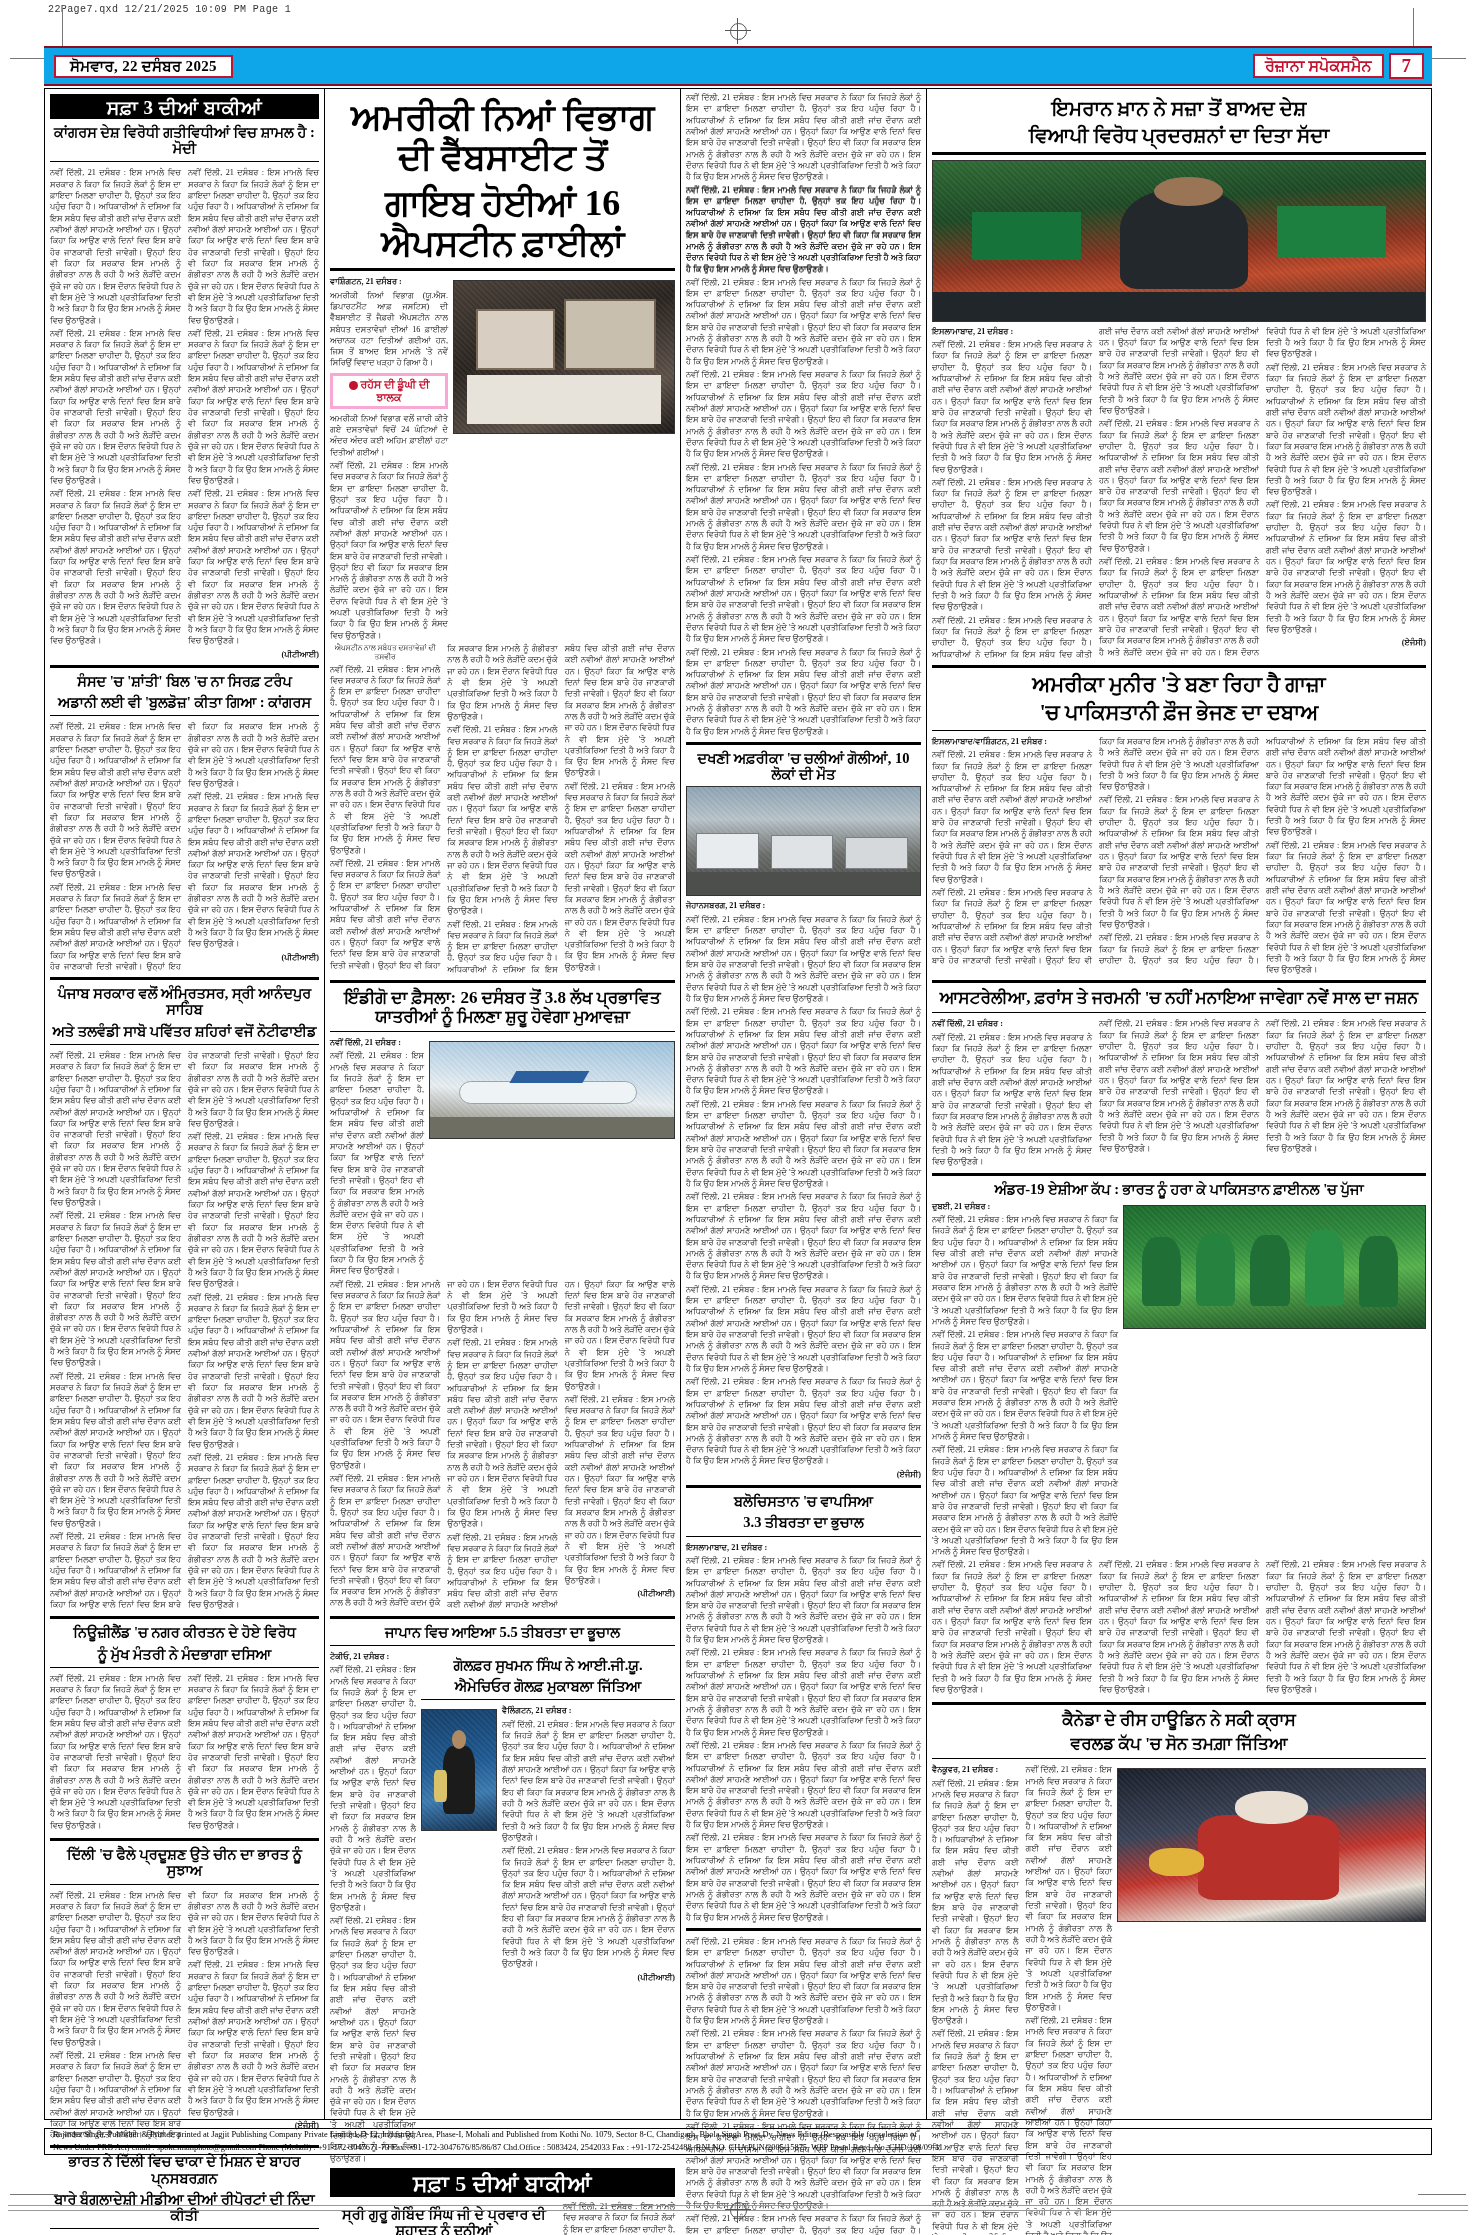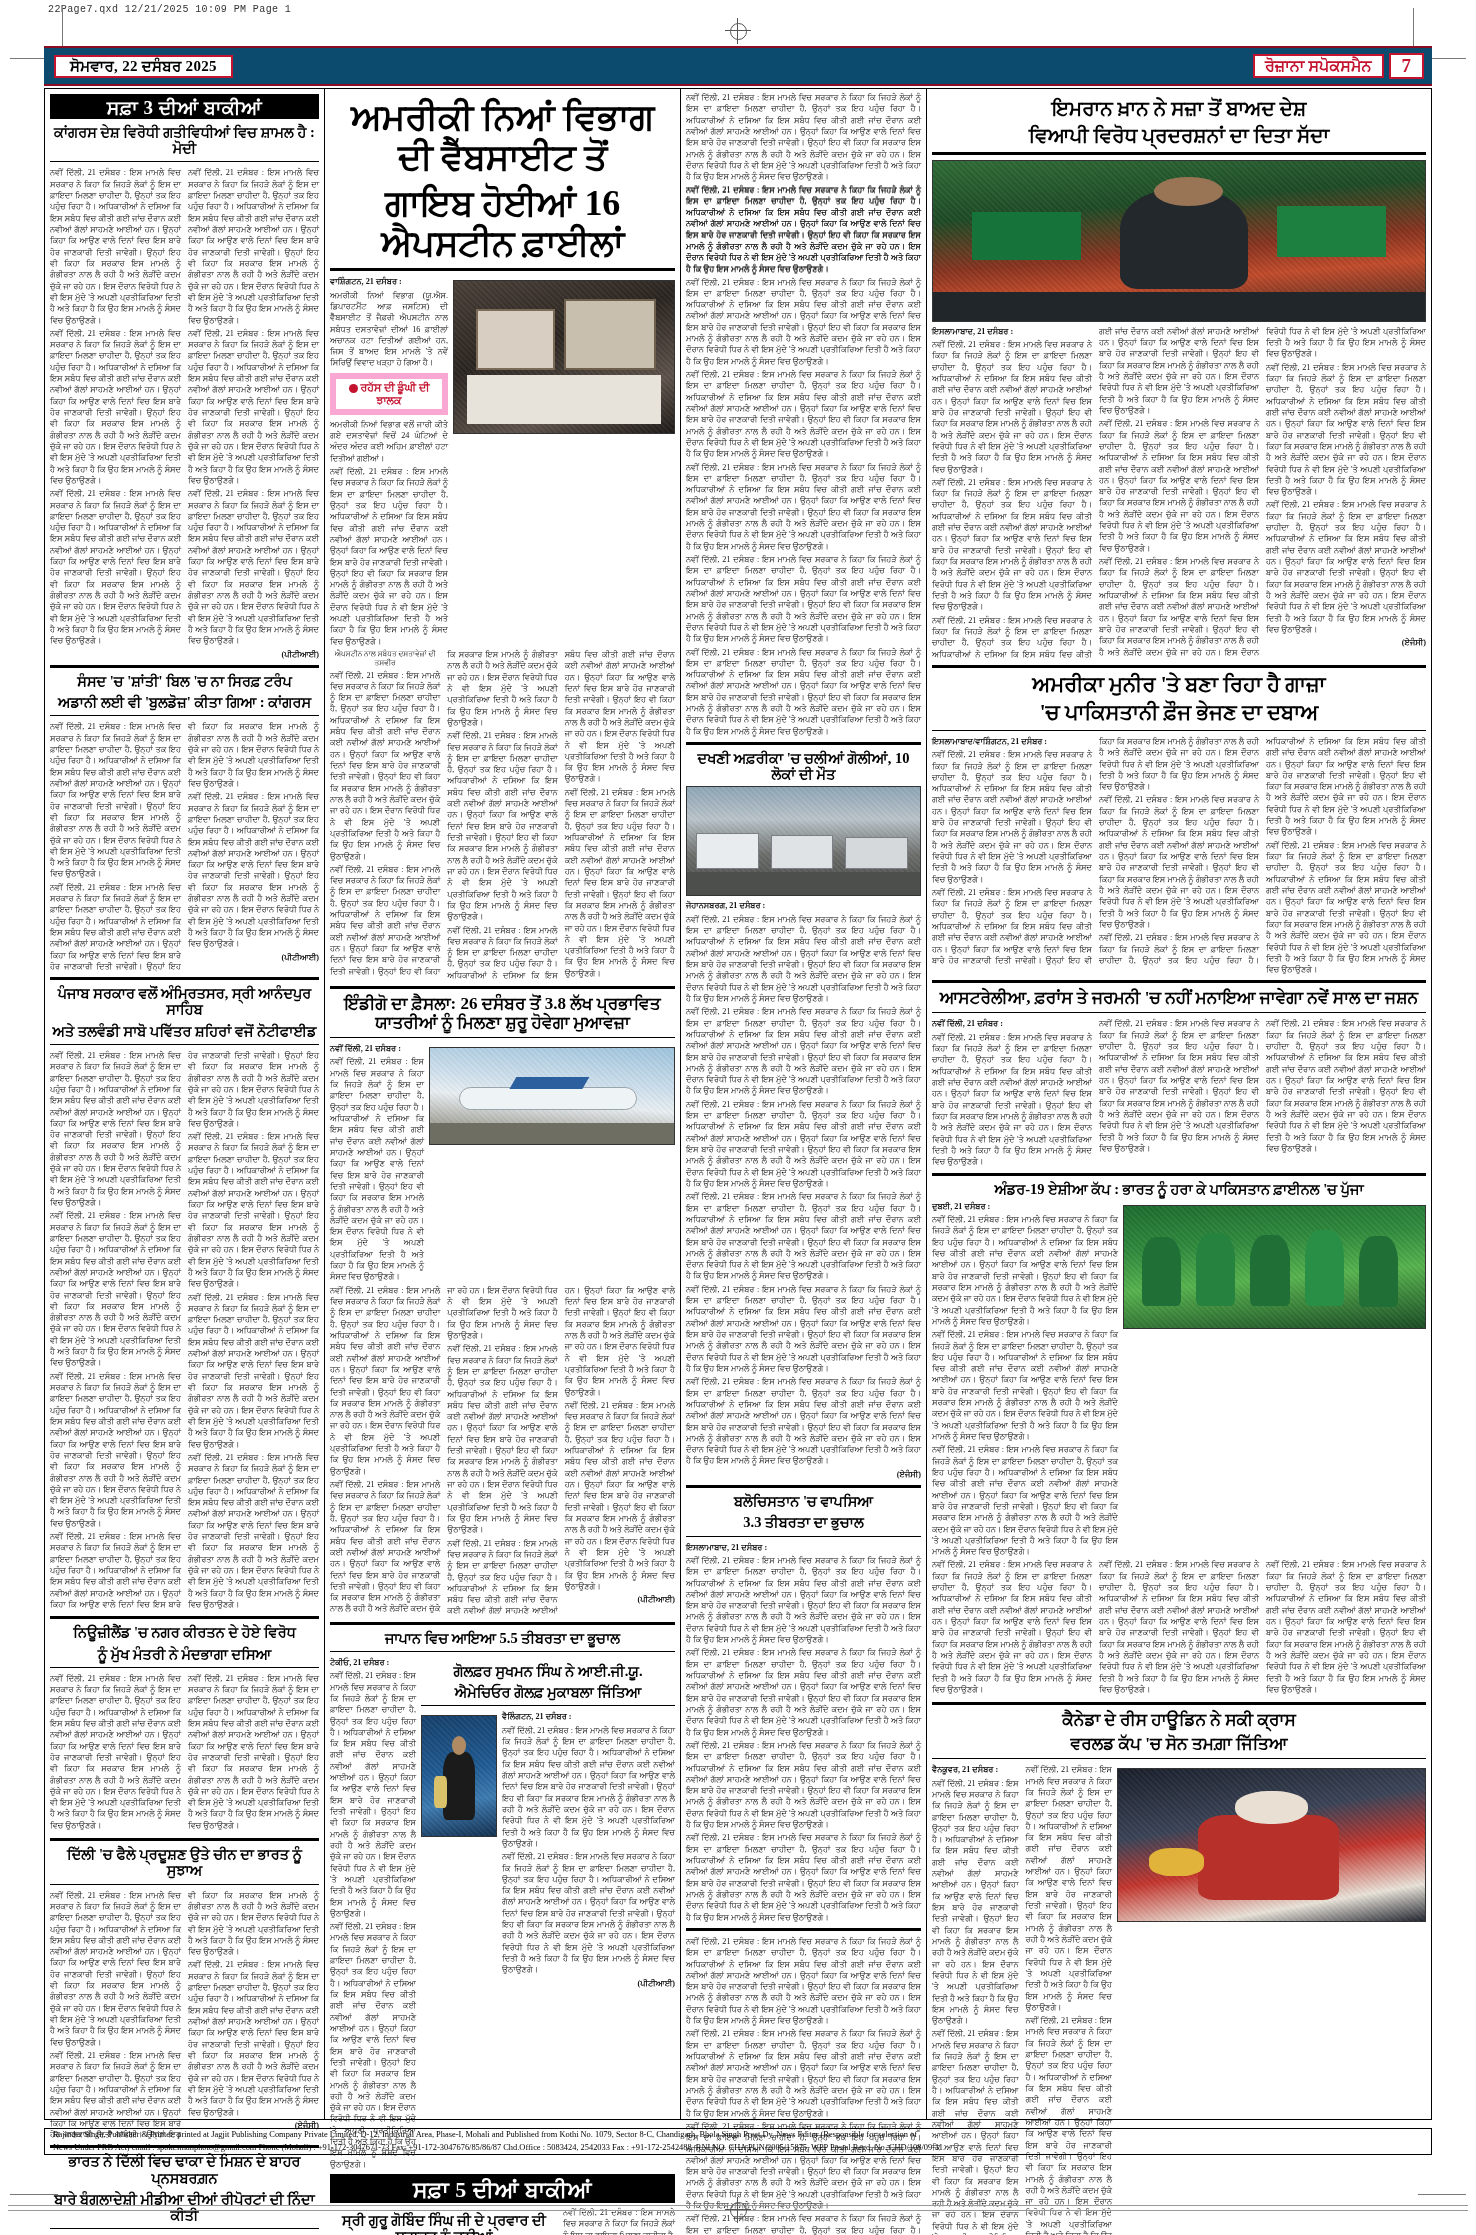--- a/index.html
+++ b/index.html
@@ -20,21 +20,21 @@
   .crop-tl{position:absolute;left:10px;top:58px;width:48px;height:1px;background:#777;}
   .crop-tl2{position:absolute;left:62px;top:8px;width:1px;height:48px;background:#777;}
   .crop-tr{position:absolute;right:10px;top:58px;width:48px;height:1px;background:#777;}
   .crop-tr2{position:absolute;right:62px;top:8px;width:1px;height:48px;background:#777;}
   .crop-bl{position:absolute;left:10px;bottom:40px;width:48px;height:1px;background:#777;}
   .crop-br{position:absolute;right:10px;bottom:40px;width:48px;height:1px;background:#777;}
 
   
   .masthead{
     position:absolute;left:44px;top:46px;width:1388px;height:36px;
-    background:#0c4a6e;border-top:2px solid #8c0c22;border-bottom:2px solid #8c0c22;
+    background:#0ea5e9;border-top:2px solid #8c0c22;border-bottom:2px solid #8c0c22;
     display:flex;align-items:center;justify-content:space-between;
   }
   .md-date{
     background:#fff;border:2px solid #c3132f;margin-left:10px;
     padding:1px 14px;font-weight:bold;font-size:15px;letter-spacing:.3px;white-space:nowrap;
   }
   .md-right{display:flex;align-items:center;margin-right:8px;}
   .md-name{
     background:#fff;border:2px solid #c3132f;color:#c3132f;font-weight:bold;
     font-size:16px;padding:1px 10px;white-space:nowrap;
@@ -89,21 +89,21 @@
   .ph-plane{background:linear-gradient(185deg,#9fc4dd 0%,#cfe0ec 38%,#e8eef2 55%,#a9a9a1 80%,#7d7d72 100%);}
   .ph-street{background:linear-gradient(180deg,#8fa6b6 0%,#b9c3c9 30%,#6d6f6c 62%,#40423f 100%);}
   .ph-golf{background:linear-gradient(170deg,#16406b 0%,#1f5a92 45%,#3d7ab0 70%,#123050 100%);}
   .ph-cricket{background:linear-gradient(175deg,#1d6b2e 0%,#2f8a3d 32%,#56b24d 58%,#1a4b24 100%);}
   .ph-ski{background:linear-gradient(170deg,#1a1f2b 0%,#3a4356 35%,#c2342c 58%,#e8e2d8 82%,#20242e 100%);}
   .photo .tint{position:absolute;inset:0;opacity:.35;
     background:repeating-linear-gradient(45deg,rgba(255,255,255,.12) 0 2px,rgba(0,0,0,.08) 2px 4px);}
   .cap{font-size:7.4px;text-align:center;line-height:1.25;margin:1px 0 3px;}
 
   
-  .hlbox{border:6px solid #f9a8d4;padding:2px 4px;margin:4px 0;}
+  .hlbox{border:3px solid #f9a8d4;padding:2px 4px;margin:4px 0;}
   .hlbox .hbt{color:#c3132f;font-weight:bold;font-size:11px;text-align:center;display:block;}
   .redot{display:inline-block;width:9px;height:9px;border-radius:50%;background:#c3132f;vertical-align:middle;margin-right:3px;}
 
   
   .imprint{
     position:absolute;left:44px;top:2128px;width:1388px;
     border:1px solid #000;box-sizing:border-box;padding:0 8px;
     font-size:8.4px;line-height:1.5;text-align:justify;
   }
   .bottomrule{position:absolute;left:8px;top:2205px;width:1460px;height:1px;background:#999;}

